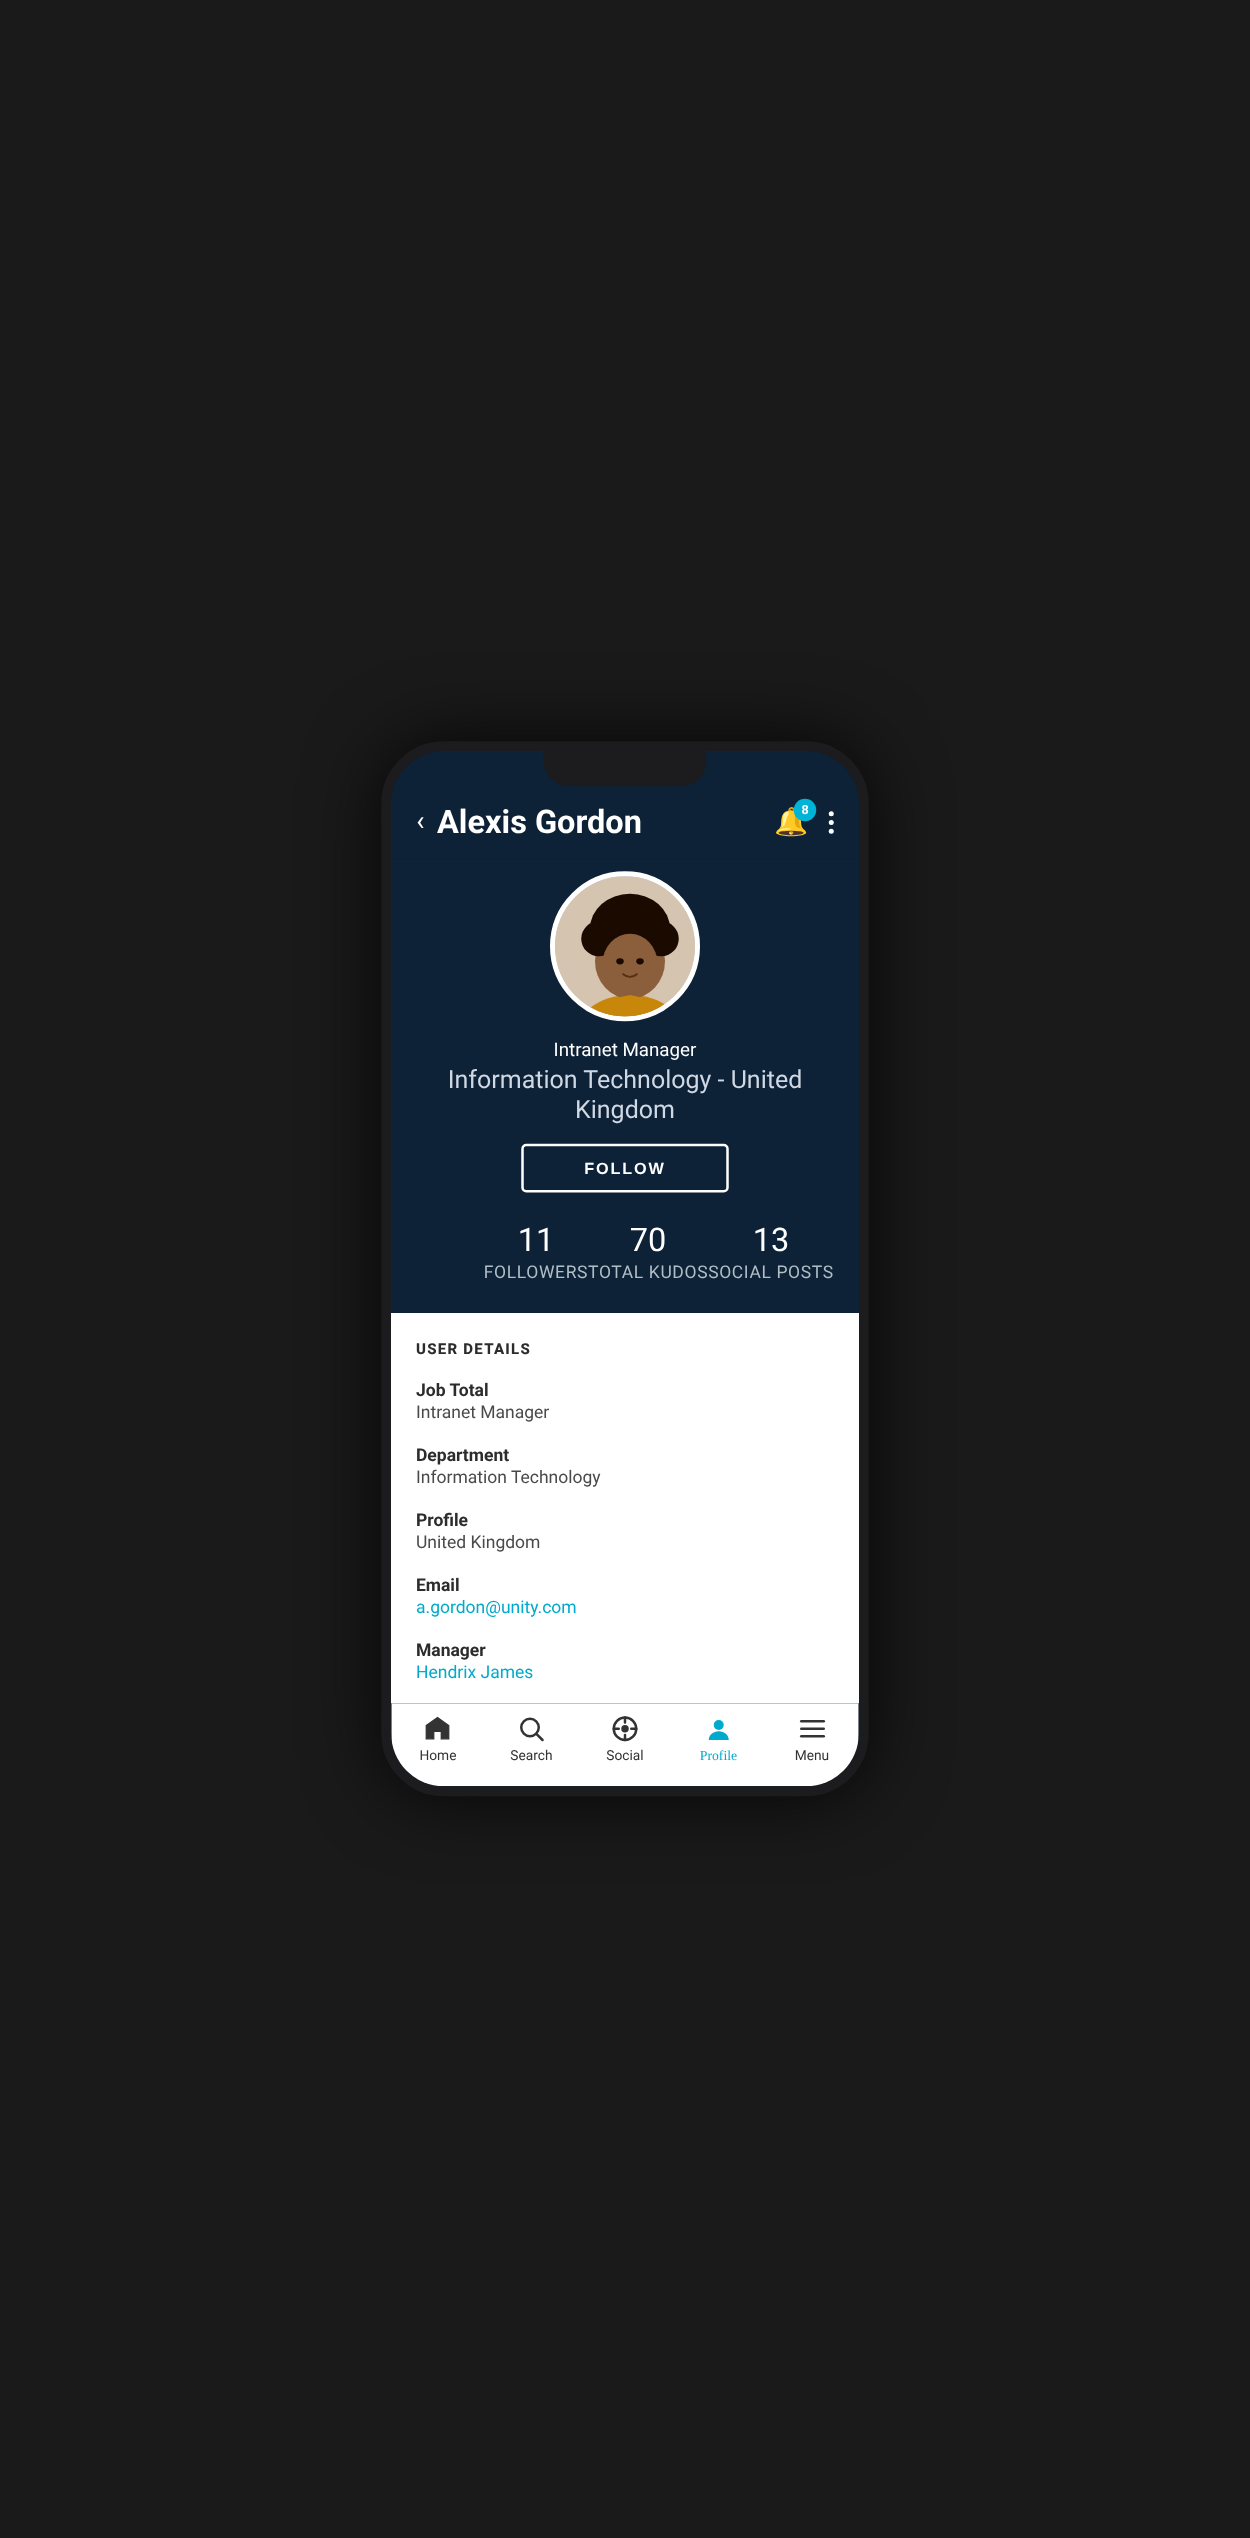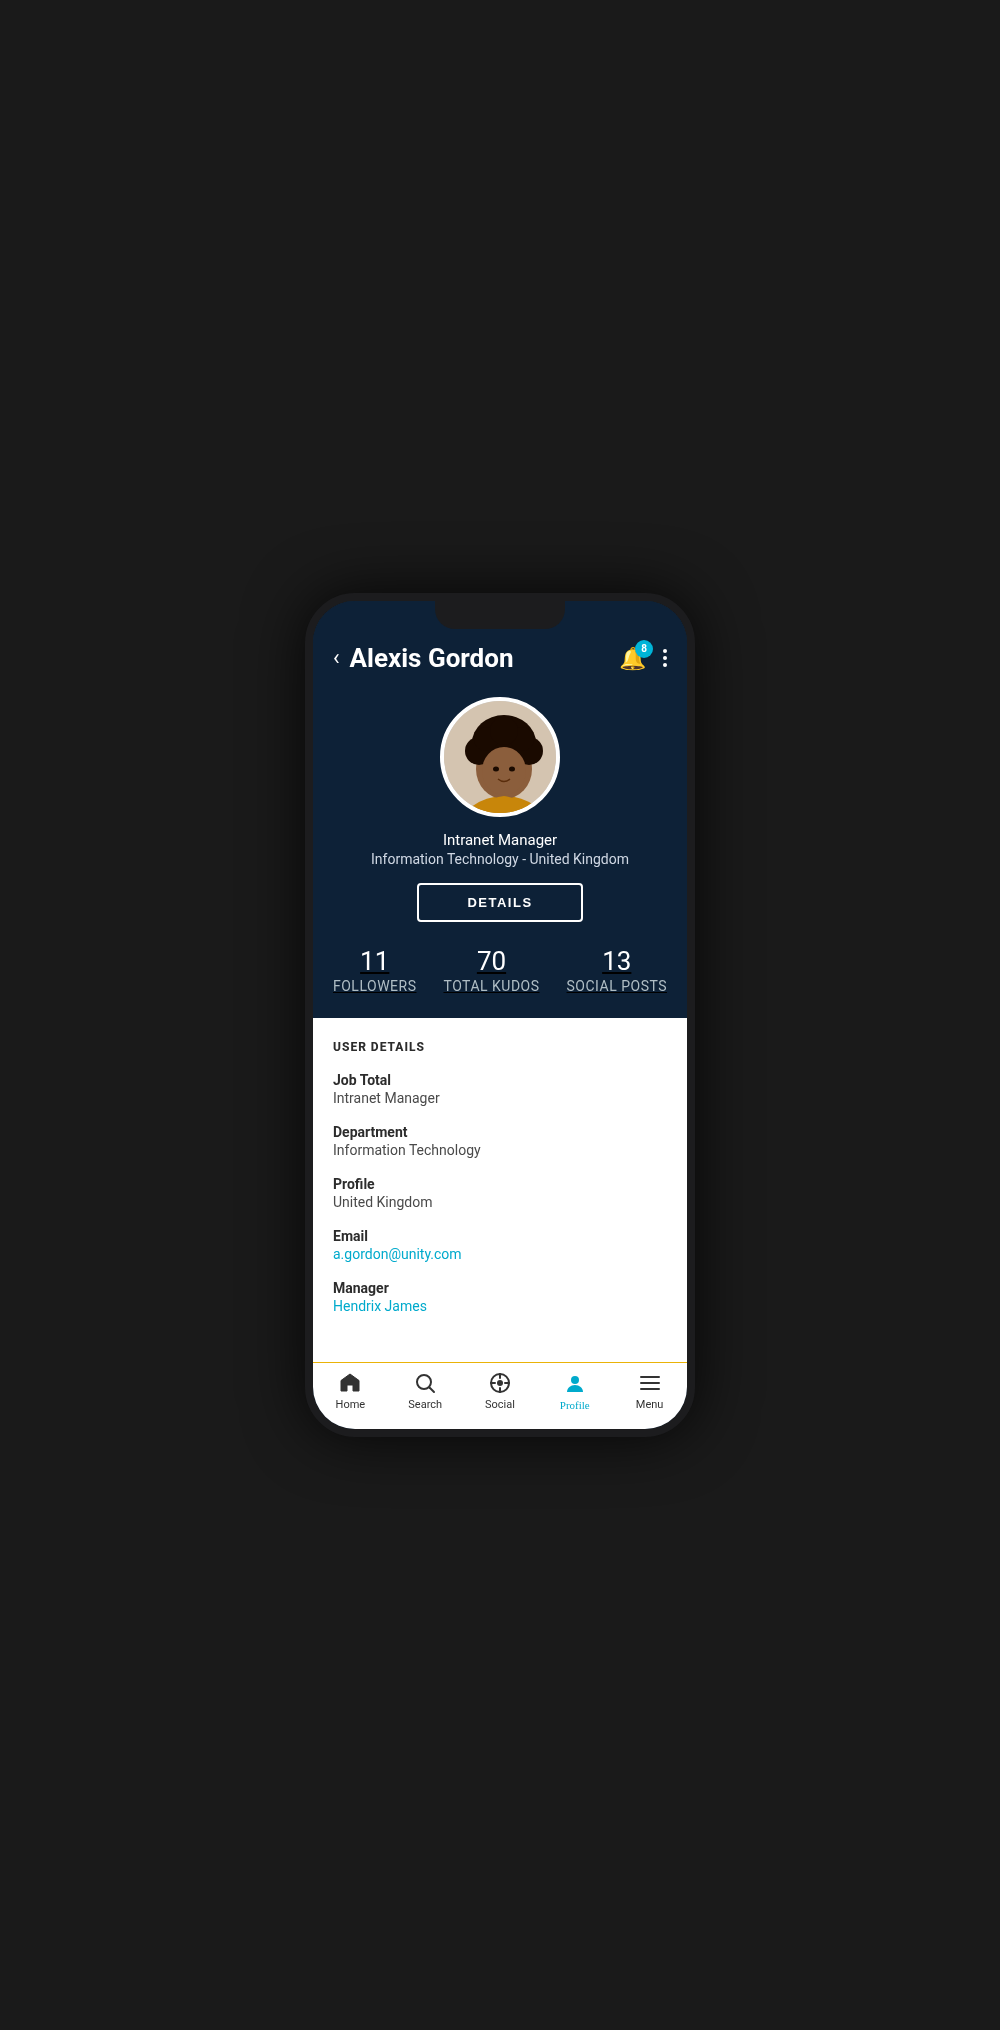--- a/index.html
+++ b/index.html
@@ -145,44 +145,43 @@
 
     .profile-name-title {
       color: #fff;
       font-size: 15px;
       text-align: center;
       margin-bottom: 2px;
     }
 
     .profile-dept {
       color: #d0d8e4;
-      font-size: 14px;
+      font-size: 20px;
       text-align: center;
       margin-bottom: 16px;
     }
 
     .follow-btn {
       border: 2px solid #fff;
       background: transparent;
       color: #fff;
       font-size: 13px;
       font-weight: 700;
       letter-spacing: 1.5px;
       padding: 10px 48px;
       border-radius: 4px;
       margin-bottom: 20px;
       cursor: pointer;
     }
 
     .stats-row {
       display: flex;
       width: 100%;
-      justify-content: space-between;
+      justify-content: flex-end;
       padding-top: 4px;
-      text-decoration: underline;
     }
 
     .stat-item {
       display: flex;
       flex-direction: column;
       align-items: center;
       gap: 2px;
     }
 
     .stat-number {
@@ -316,21 +315,21 @@
 
           <path d="M54 78 Q60 83 66 78" stroke="#5a2d0c" stroke-width="1.5" fill="none"></path>
 
           <path d="M20 120 Q30 100 60 95 Q90 100 100 120 Z" fill="#c8860a"></path>
         </svg>
       </div>
 
       <div class="profile-name-title">Intranet Manager</div>
       <div class="profile-dept">Information Technology - United Kingdom</div>
 
-      <button class="follow-btn">DETAILS</button>
+      <button class="follow-btn">FOLLOW</button>
 
       <div class="stats-row">
         <div class="stat-item">
           <span class="stat-number">11</span>
           <span class="stat-label">FOLLOWERS</span>
         </div>
         <div class="stat-item">
           <span class="stat-number">70</span>
           <span class="stat-label">Total Kudos</span>
         </div>

